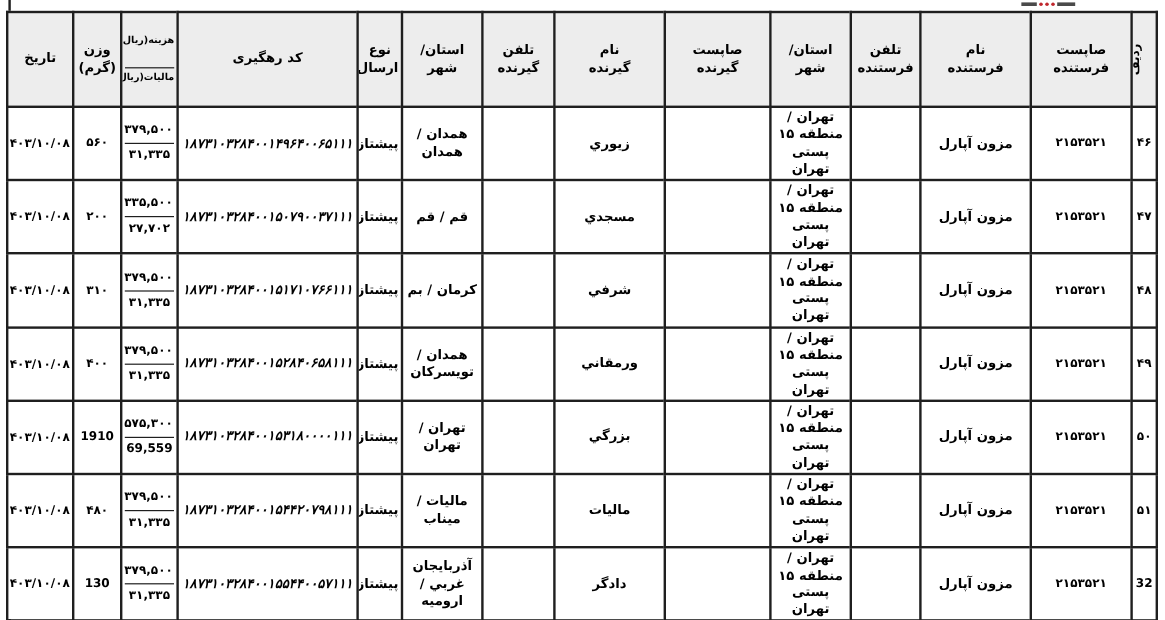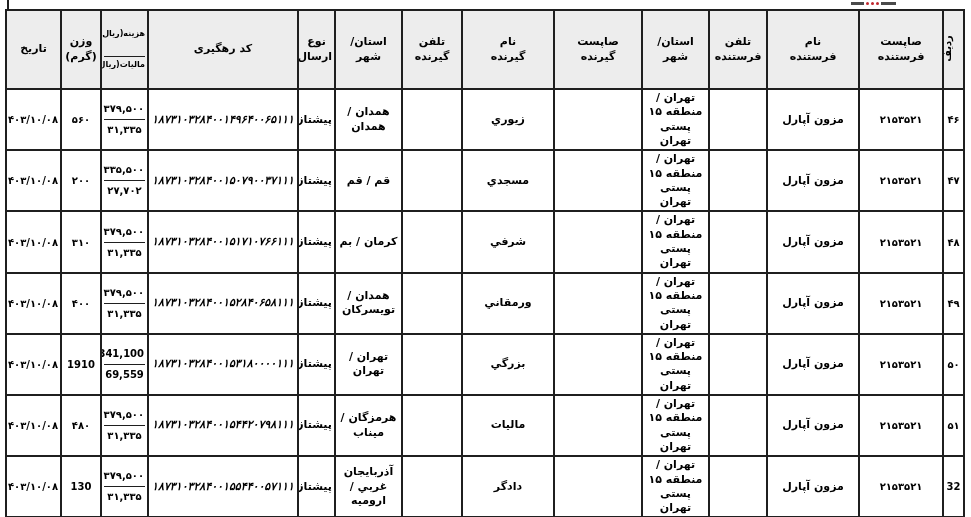--- a/index.html
+++ b/index.html
@@ -190,38 +190,38 @@
 منطقه ۱۵
 پستی تهران</td>
       <td class="c-sapost"></td>
       <td>بزرگي</td>
       <td></td>
       <td class="c-city">تهران /
 تهران</td>
       <td>پیشتاز</td>
       <td class="c-code">۱۸۷۳۱۰۳۲۸۴۰۰۱۵۳۱۸۰۰۰۰۱۱۱</td>
       <td class="split">
-        <div class="half">341,100</div>
+        <div class="half">۵۷۵,۳۰۰</div>
         <div class="half bottom">69,559</div>
       </td>
       <td class="c-weight">1910</td>
       <td class="c-date">۱۴۰۳/۱۰/۰۸</td>
     </tr>
         <tr>
       <td class="c-rowno">۵۱</td>
       <td class="c-sapost">۲۱۵۳۵۲۱</td>
       <td>مزون آپارل</td>
       <td></td>
       <td class="c-sender-city">تهران /
 منطقه ۱۵
 پستی تهران</td>
       <td class="c-sapost"></td>
       <td>مالیات</td>
       <td></td>
-      <td class="c-city">هرمزگان /
+      <td class="c-city">مالیات /
 میناب</td>
       <td>پیشتاز</td>
       <td class="c-code">۱۸۷۳۱۰۳۲۸۴۰۰۱۵۴۴۲۰۷۹۸۱۱۱</td>
       <td class="split">
         <div class="half">۳۷۹,۵۰۰</div>
         <div class="half bottom">۳۱,۳۳۵</div>
       </td>
       <td class="c-weight">۴۸۰</td>
       <td class="c-date">۱۴۰۳/۱۰/۰۸</td>
     </tr>

